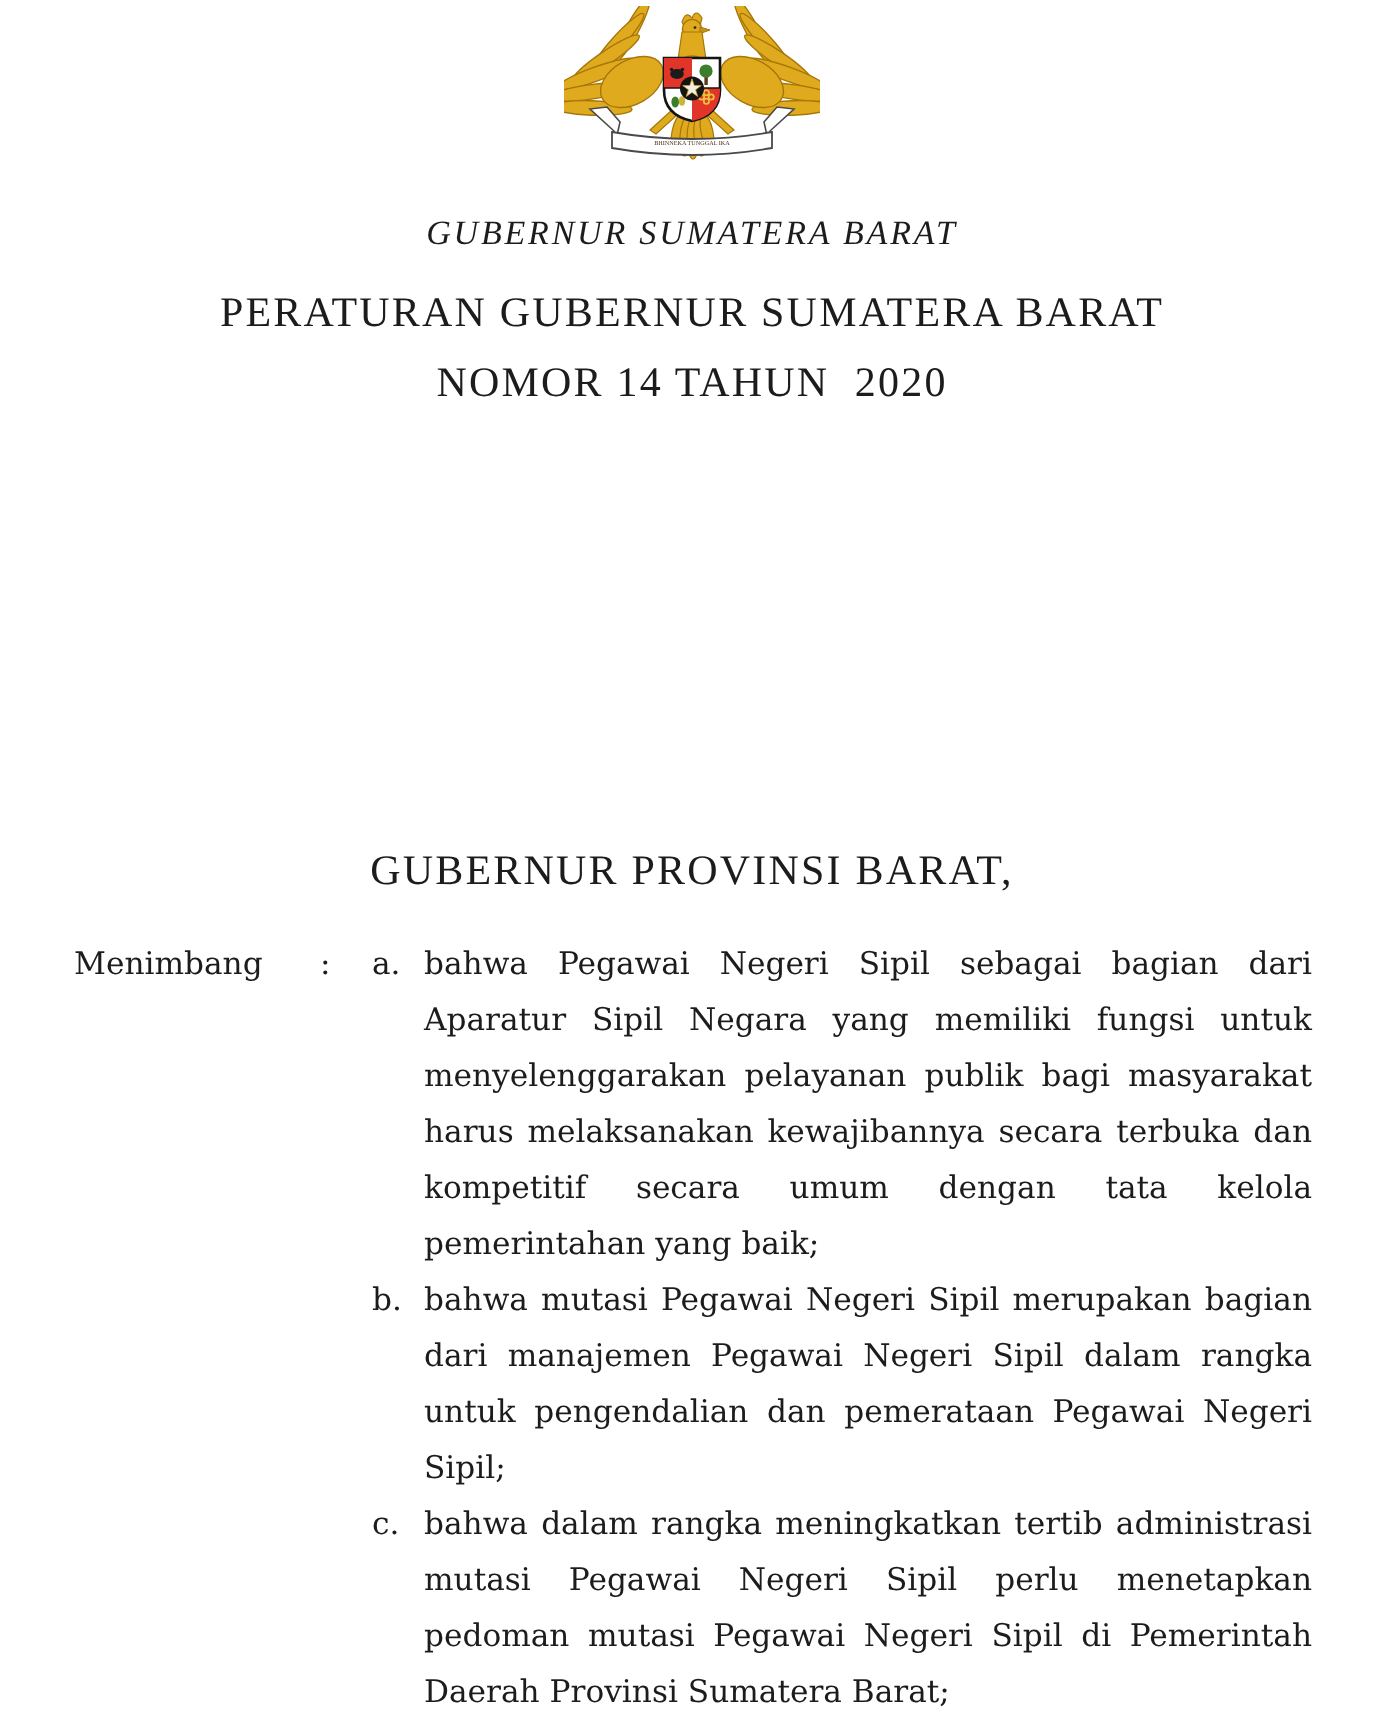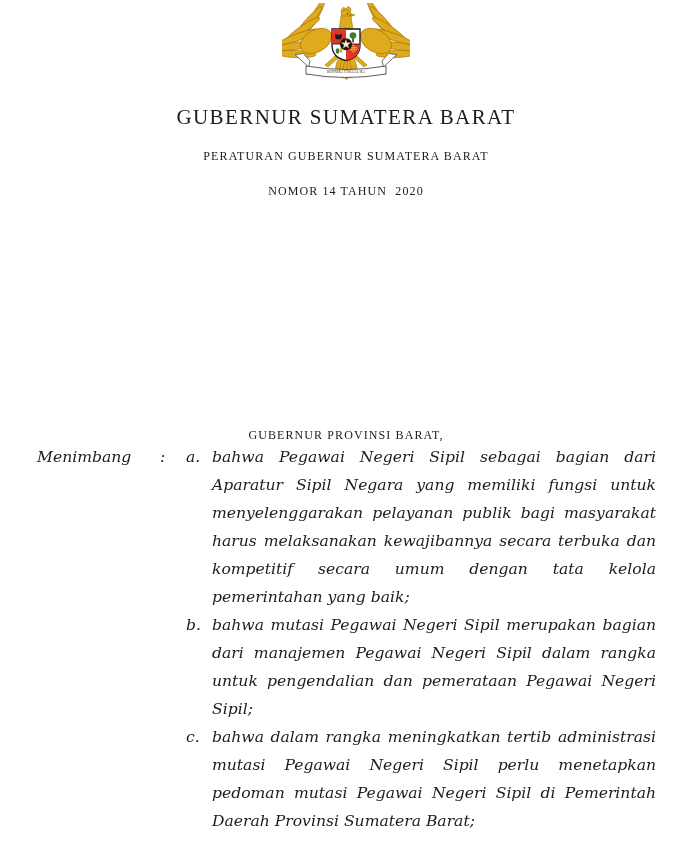--- a/index.html
+++ b/index.html
@@ -18,39 +18,39 @@
     left: 50%;
     transform: translateX(-50%);
   }
   .hline {
     position: absolute;
     left: 0;
     width: 100%;
     text-align: center;
     white-space: pre-wrap;
     letter-spacing: 1.1px;
-    font-size: 12px;
+    font-size: 21px;
     line-height: 19px;
   }
   .hline.institution {
-    font-size: 21px;
+    font-size: 17px;
     letter-spacing: 1.4px;
     line-height: 24px;
+    font-style: italic;
   }
   .considering {
     position: absolute;
-    top: 443px;
+    top: 468px;
     left: 37px;
     width: 619px;
     display: grid;
     grid-template-columns: 123px 26px 1fr;
     font-family: "DejaVu Serif", serif;
     font-size: 15.6px;
     line-height: 28px;
-    font-style: italic;
   }
   .considering .label { text-align: left; }
   .item {
     display: grid;
     grid-template-columns: 26px 1fr;
   }
   .item .letter { text-align: left; }
   .item .text {
     text-align: justify;
     text-justify: inter-word;

